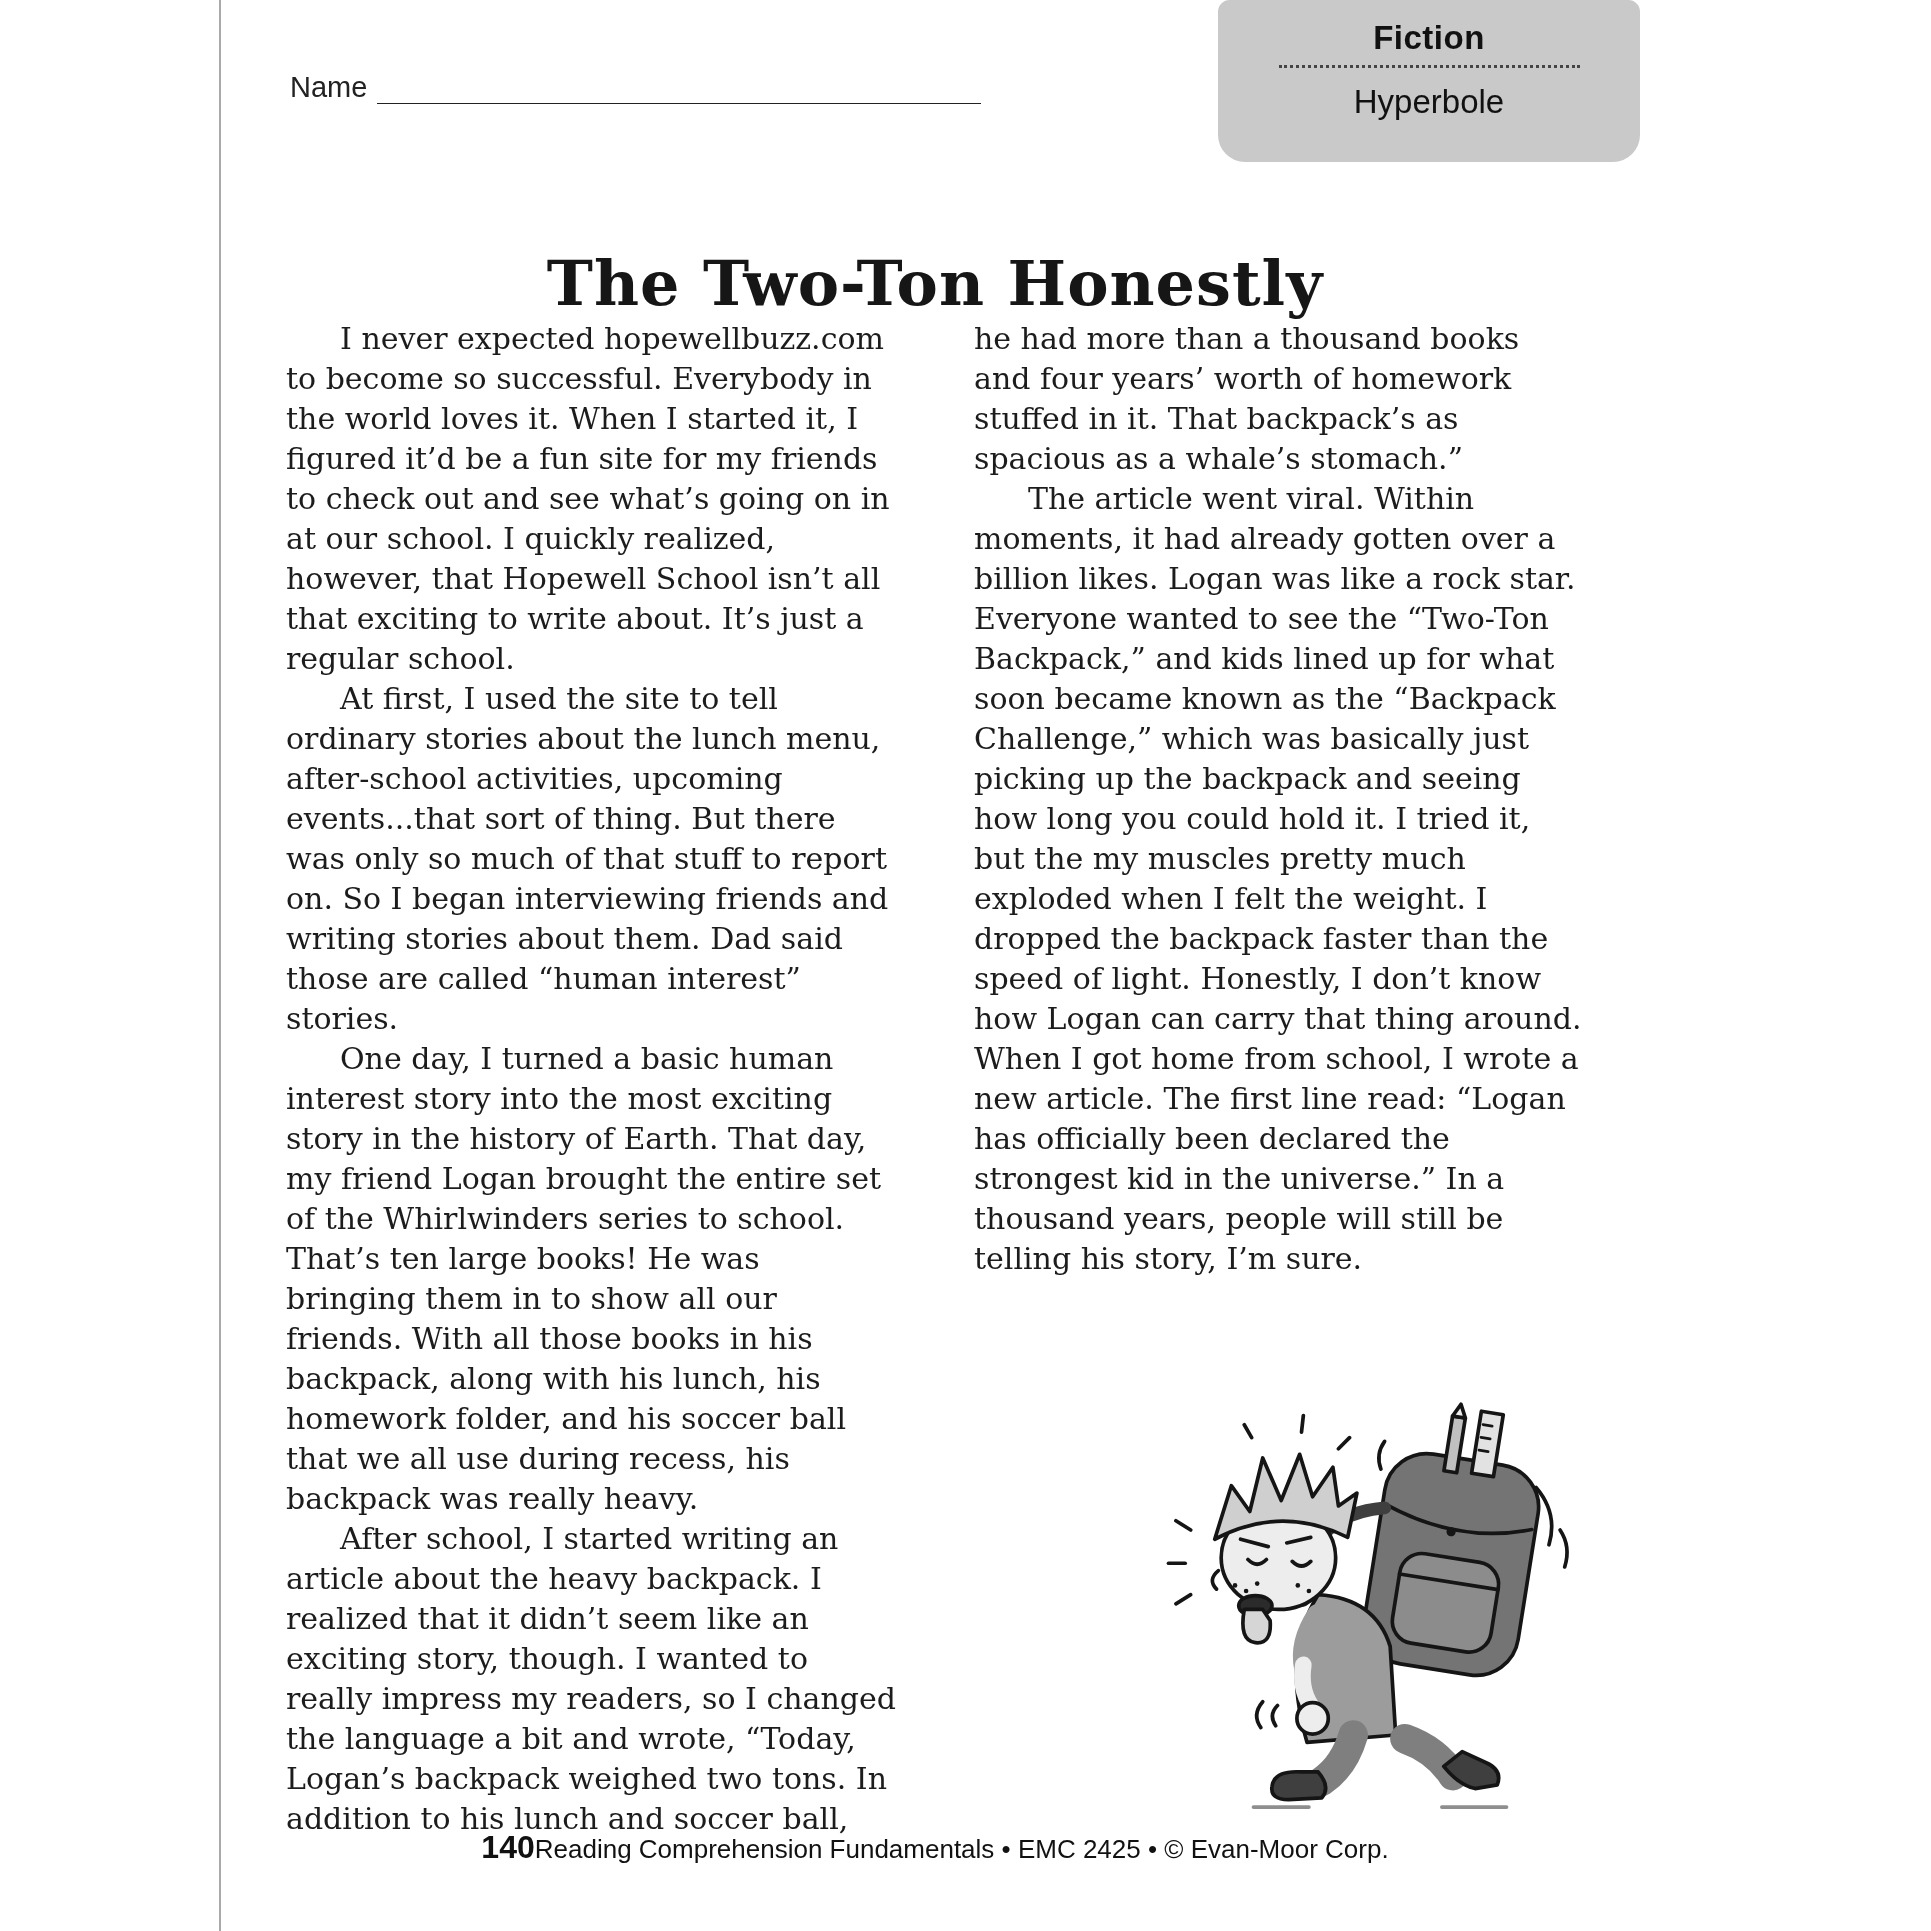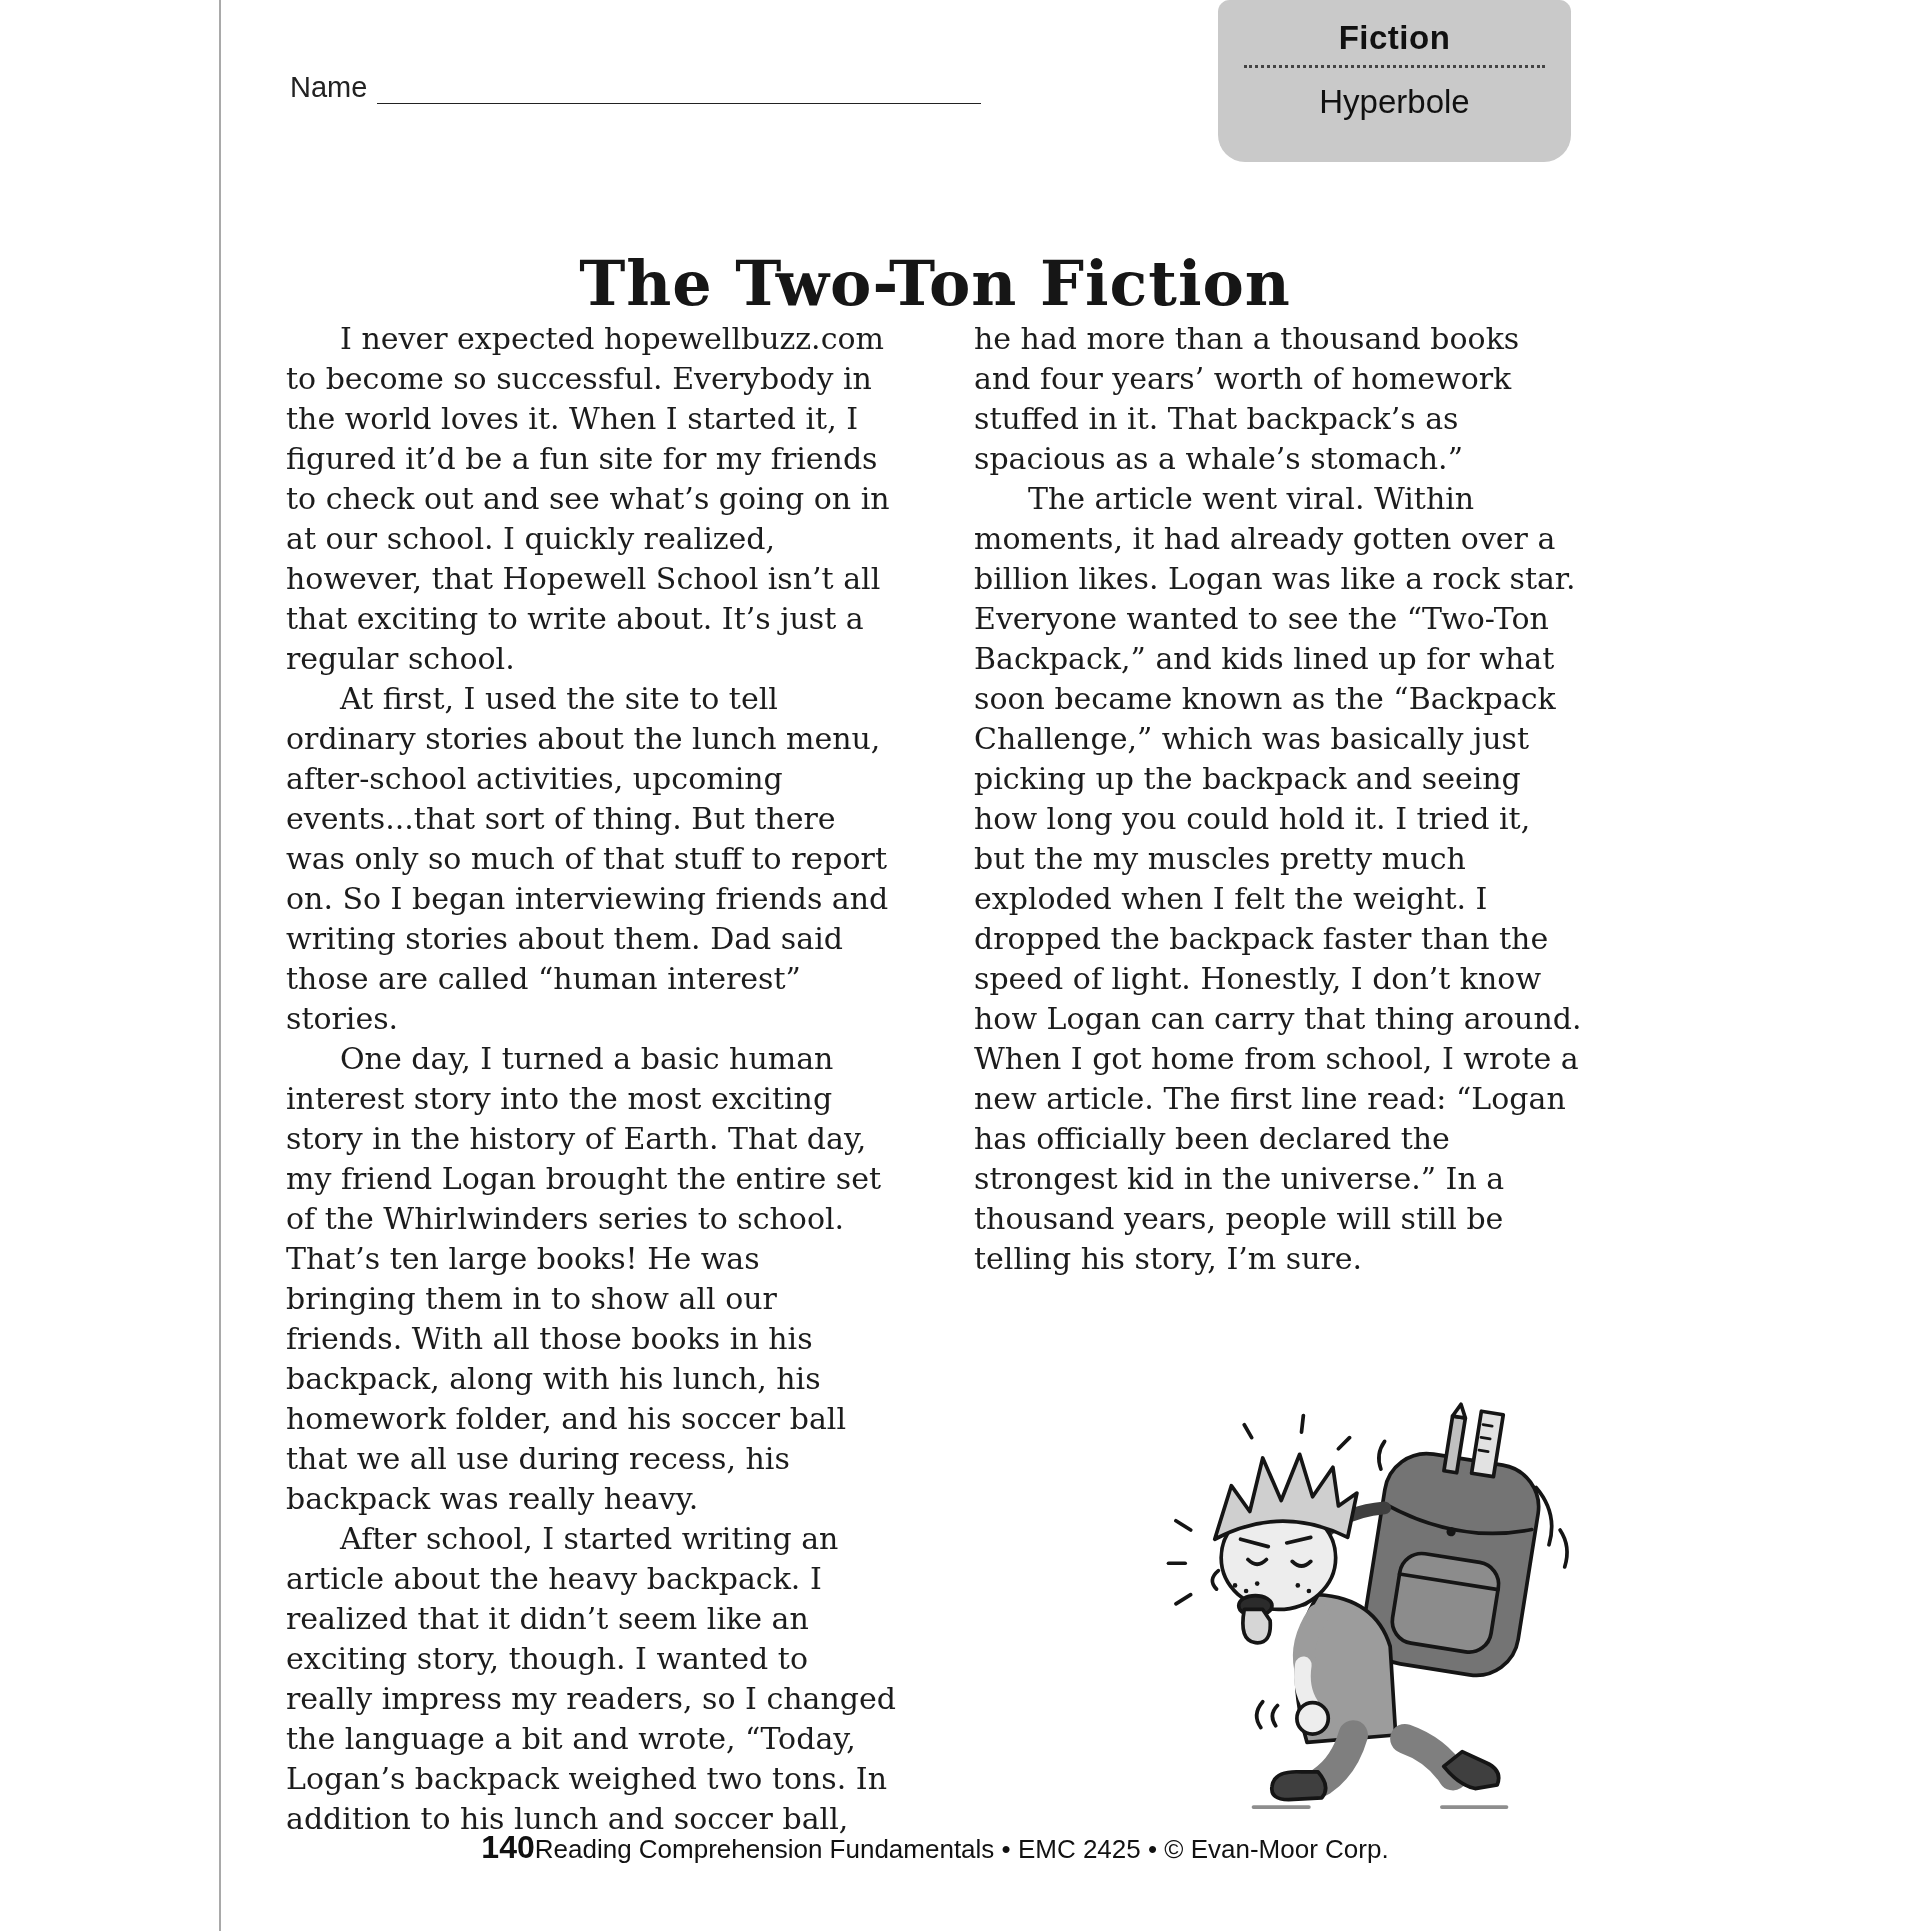--- a/index.html
+++ b/index.html
@@ -15,21 +15,21 @@
   .left-rule {
     position: absolute;
     left: 219px; top: 0;
     width: 1.9px; height: 1931px;
     background: #a9a9a9;
   }
   
   .corner-tab {
     position: absolute;
     left: 1218px; top: 0;
-    width: 353px; height: 162px;
+    width: 422px; height: 162px;
     background: #c9c9c9;
     border-radius: 11.6px 11.6px 27px 27px;
     box-sizing: border-box;
     padding-top: 19.3px;
     display: flex;
     flex-direction: column;
     align-items: center;
     font-family: "Liberation Sans", sans-serif;
   }
   .tab-category { font-size: 33px; font-weight: bold; color: #111; letter-spacing: 0.5px; }
@@ -104,21 +104,21 @@
     <div class="tab-category">Fiction</div>
     <div class="tab-dots"></div>
     <div class="tab-skill">Hyperbole</div>
   </div>
 
   <div class="name-row">
     <span class="name-label">Name</span>
     <span class="name-line"></span>
   </div>
 
-  <h1 class="title">The Two-Ton Fiction</h1>
+  <h1 class="title">The Two-Ton Honestly</h1>
 
   <div class="columns">
     <div class="col">
       <p class="indent">I never expected hopewellbuzz.com to become so successful. Everybody in the world loves it. When I started it, I figured it’d be a fun site for my friends to check out and see what’s going on in at our school. I quickly realized, however, that Hopewell School isn’t all that exciting to write about. It’s just a regular school.</p>
       <p class="indent">At first, I used the site to tell ordinary stories about the lunch menu, after-school activities, upcoming events...that sort of thing. But there was only so much of that stuff to report on. So I began interviewing friends and writing stories about them. Dad said those are called “human interest” stories.</p>
       <p class="indent">One day, I turned a basic human interest story into the most exciting story in the history of Earth. That day, my friend Logan brought the entire set of the Whirlwinders series to school. That’s ten large books! He was bringing them in to show all our friends. With all those books in his backpack, along with his lunch, his homework folder, and his soccer ball that we all use during recess, his backpack was really heavy.</p>
       <p class="indent">After school, I started writing an article about the heavy backpack. I realized that it didn’t seem like an exciting story, though. I wanted to really impress my readers, so I changed the language a bit and wrote, “Today, Logan’s backpack weighed two tons. In addition to his lunch and soccer ball,</p>
     </div>
     <div class="col">
       <p>he had more than a thousand books and four years’ worth of homework stuffed in it. That backpack’s as spacious as a whale’s stomach.”</p>

